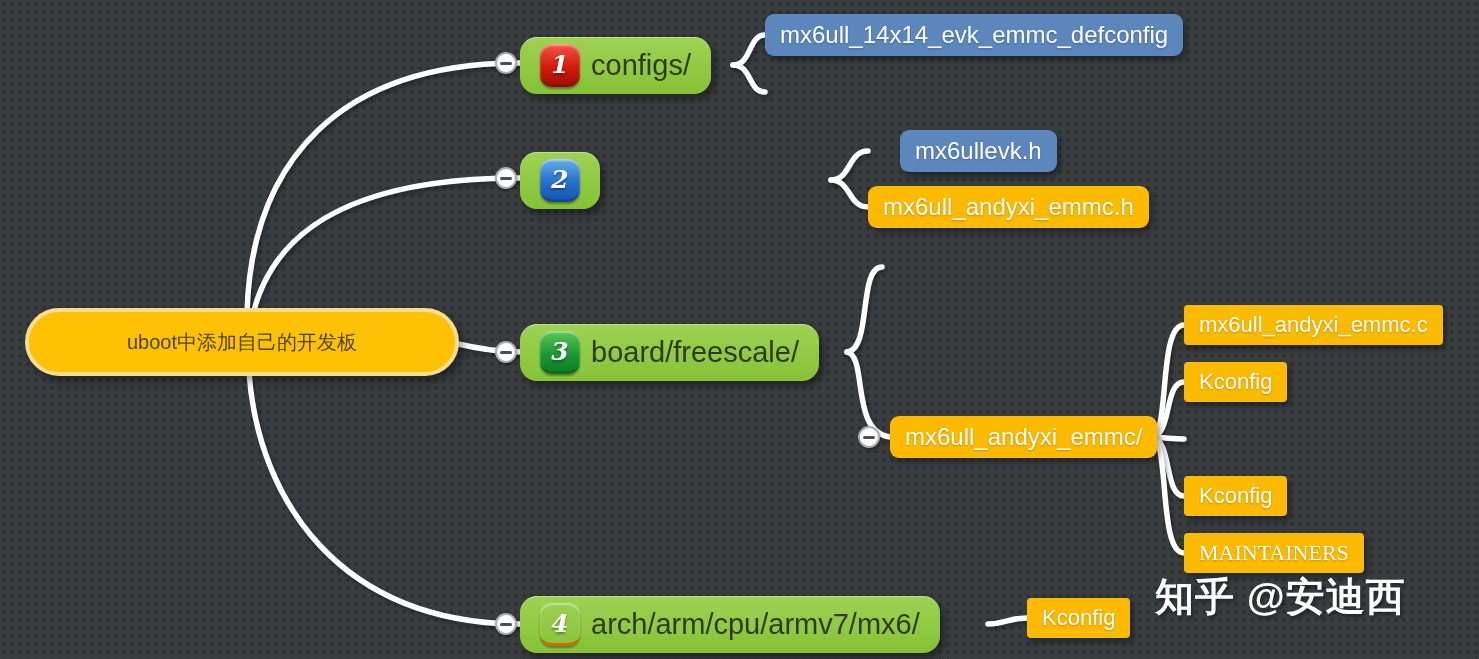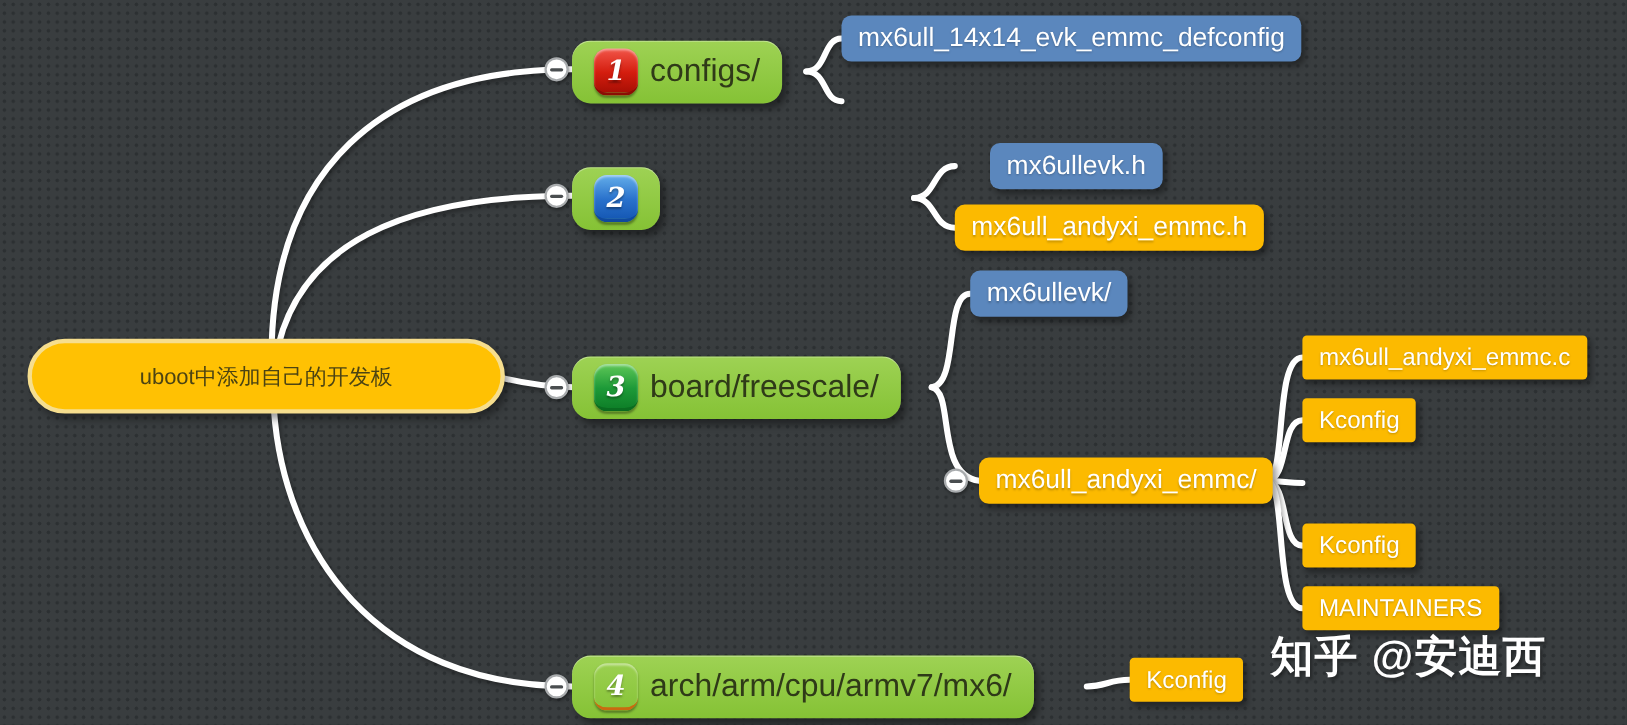--- a/index.html
+++ b/index.html
@@ -115,37 +115,34 @@
     <span>mx6ullevk.h</span>
   </div>
   <div class="node chip yellow" style="left:868px;top:186px;">
     <span>mx6ull_andyxi_emmc.h</span>
   </div>
 
   <div class="node topic" style="left:520px;top:324px;">
     <span class="badge green">3</span>
     <span>board/freescale/</span>
   </div>
-  <div class="node chip blue" style="left:882px;top:246px;">
-    <span>mx6ullevk/</span>
-  </div>
   <div class="node chip yellow" style="left:890px;top:416px;">
     <span>mx6ull_andyxi_emmc/</span>
   </div>
 
   <div class="node chip yellow file" style="left:1184px;top:305px;">
     <span>mx6ull_andyxi_emmc.c</span>
   </div>
   <div class="node chip yellow file" style="left:1184px;top:362px;">
     <span>Kconfig</span>
   </div>
   <div class="node chip yellow file" style="left:1184px;top:476px;">
     <span>Kconfig</span>
   </div>
-  <div class="node chip yellow file" style="left:1184px;top:533px;">
+  <div class="node chip yellow file" style="left:1184px;top:533px;font-family:Liberation Serif, serif;">
     <span>MAINTAINERS</span>
   </div>
 
   <div class="node topic" style="left:520px;top:596px;">
     <span class="badge orange">4</span>
     <span>arch/arm/cpu/armv7/mx6/</span>
   </div>
   <div class="node chip yellow file" style="left:1027px;top:598px;">
     <span>Kconfig</span>
   </div>

